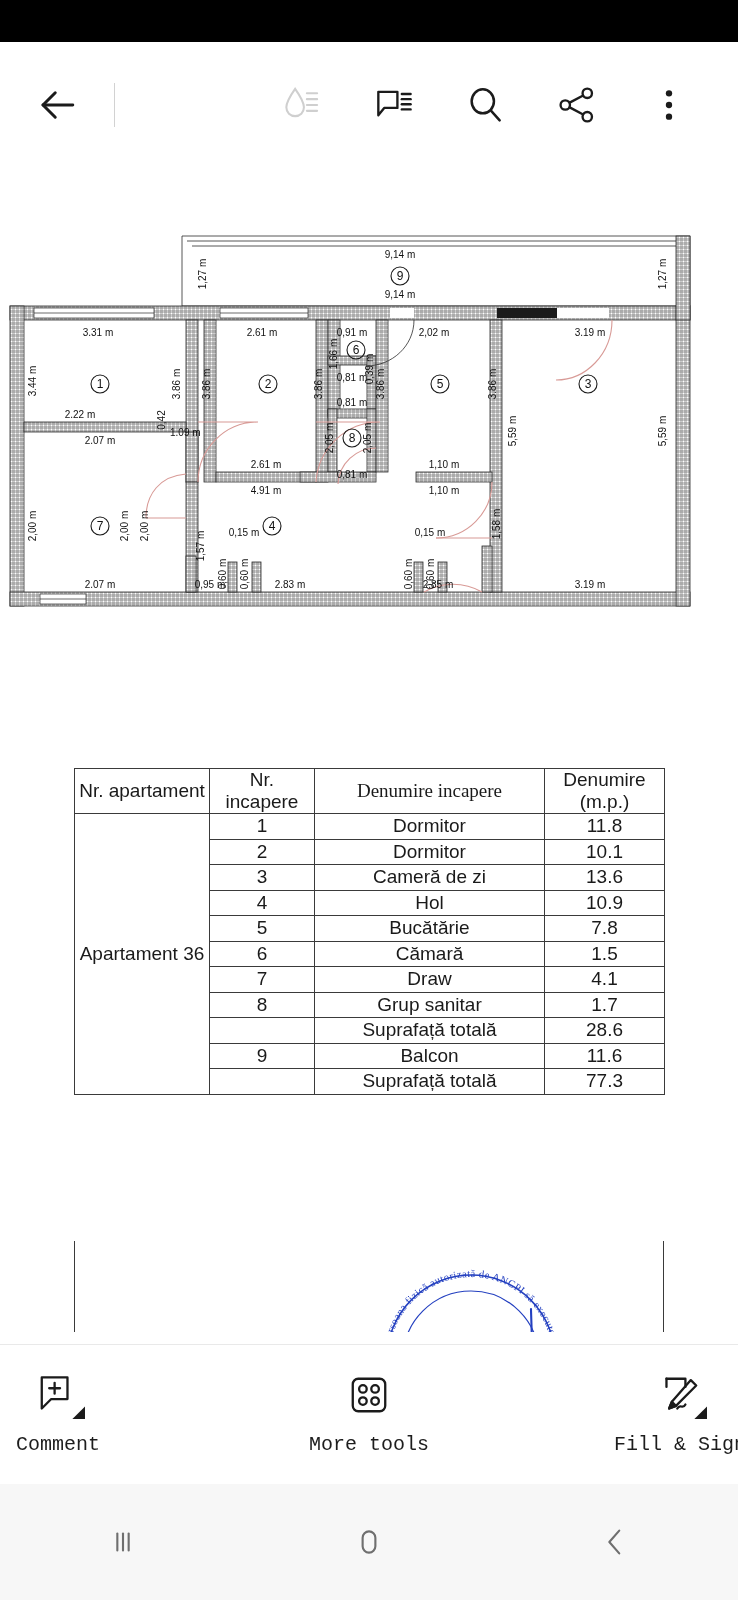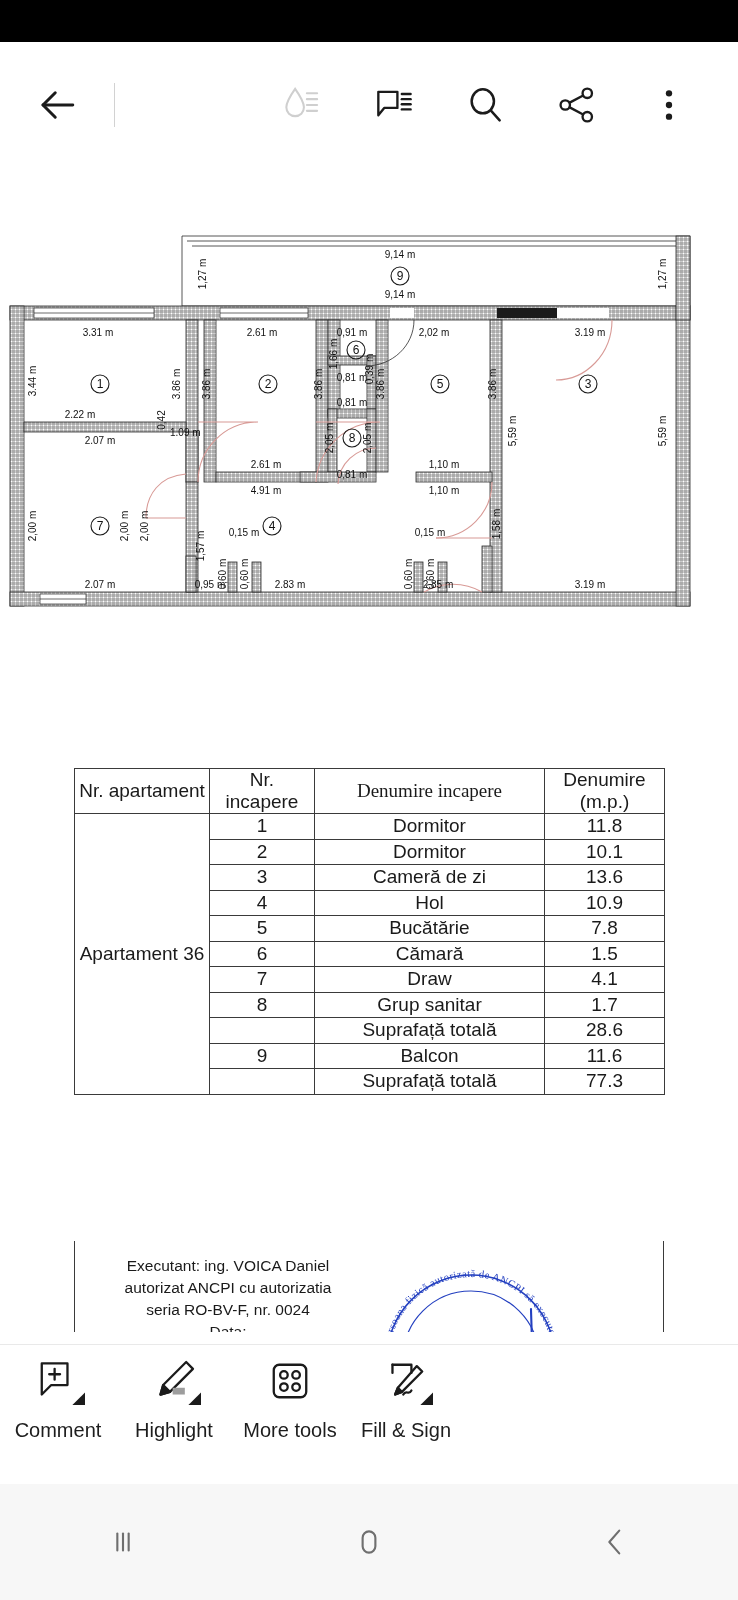--- a/index.html
+++ b/index.html
@@ -66,22 +66,23 @@
   .foot-text { position:absolute; left:18px; top:14px; width:270px; text-align:center;
     font-size:15.5px; line-height:22px; color:#1a1a1a; }
 
   
   .stamp { position:absolute; left:296px; top:18px; width:200px; height:200px; }
 
   
   .bottom-toolbar {
     position:absolute; top:1344px; left:0; width:738px; height:140px;
     background:#ffffff; border-top:1px solid #e9e9e9;
-    display:flex; align-items:flex-start; justify-content:flex-start;
-    padding-top:8px;
+    display:flex; align-items:flex-start; justify-content:space-between;
+    padding-top:22px;
+    font-family:Liberation Mono, monospace;
   }
   .bt-item { display:flex; flex-direction:column; align-items:center; width:116px; }
   .bt-icon { height:56px; display:flex; align-items:center; justify-content:center; position:relative; }
   .bt-label { font-size:20px; color:#1d1d1d; margin-top:10px; white-space:nowrap; }
 
   
   .nav-bar {
     position:absolute; top:1484px; left:0; width:738px; height:116px;
     background:#f7f7f7; display:flex; align-items:center; justify-content:space-around;
   }
@@ -399,27 +400,20 @@
         <tr>
           <td></td>
           <td>Suprafață totală</td>
           <td>77.3</td>
         </tr>
       </tbody>
     </table>
   </div>
 
   <div class="foot-block">
-    <div class="foot-text">
-      <div>Executant: ing. VOICA Daniel</div>
-      <div>autorizat ANCPI cu autorizatia</div>
-      <div>seria RO-BV-F, nr. 0024</div>
-      <div>Data:</div>
-
-    </div>
 
     <div class="stamp">
       <svg width="200" height="200" viewBox="0 0 200 200" xmlns="http://www.w3.org/2000/svg">
         <defs>
           <path id="arcTop" d="M 18,100 A 82,82 0 0 1 182,100"></path>
           <path id="arcBot" d="M 24,100 A 76,76 0 0 0 176,100"></path>
           <style>
             .st  { fill:#2440c0; font-family:"Liberation Serif", serif; }
             .stb { fill:#2440c0; font-family:"Liberation Serif", serif; font-weight:bold; }
           </style>
@@ -458,33 +452,20 @@
         <line x1="10.5" y1="12" x2="18.5" y2="12"></line>
         <line x1="14.5" y1="8" x2="14.5" y2="16"></line>
       </svg>
       <svg width="14" height="14" viewBox="0 0 10 10" style="position:absolute;right:-4px;bottom:4px" fill="#1b1b1b">
           <path d="M10 10 L10 1 L1 10 Z"></path>
         </svg>
     </div>
     <div class="bt-label">Comment</div>
   </div>
 
-  <div class="bt-item">
-    <div class="bt-icon">
-      <svg width="46" height="46" viewBox="0 0 34 34" fill="none" stroke="#1b1b1b" stroke-width="1.7" stroke-linejoin="round">
-        <path d="M26 3 L31 8 L14 25 L7 27 L9 20 Z"></path>
-        <path d="M7 27 L9 20 L14 25 Z" fill="#1b1b1b"></path>
-        <rect x="16" y="22" width="9" height="5" fill="#9d9d9d" stroke="none"></rect>
-      </svg>
-      <svg width="14" height="14" viewBox="0 0 10 10" style="position:absolute;right:-4px;bottom:4px" fill="#1b1b1b">
-          <path d="M10 10 L10 1 L1 10 Z"></path>
-        </svg>
-    </div>
-    <div class="bt-label">Highlight</div>
-  </div>
 
 
 
   <div class="bt-item">
     <div class="bt-icon">
       <svg width="46" height="46" viewBox="0 0 34 34" fill="none" stroke="#1b1b1b" stroke-width="1.7">
         <rect x="5" y="5" width="24" height="24" rx="4"></rect>
         <circle cx="12.5" cy="12.5" r="2.8"></circle>
         <circle cx="21.5" cy="12.5" r="2.8"></circle>
         <circle cx="12.5" cy="21.5" r="2.8"></circle>

